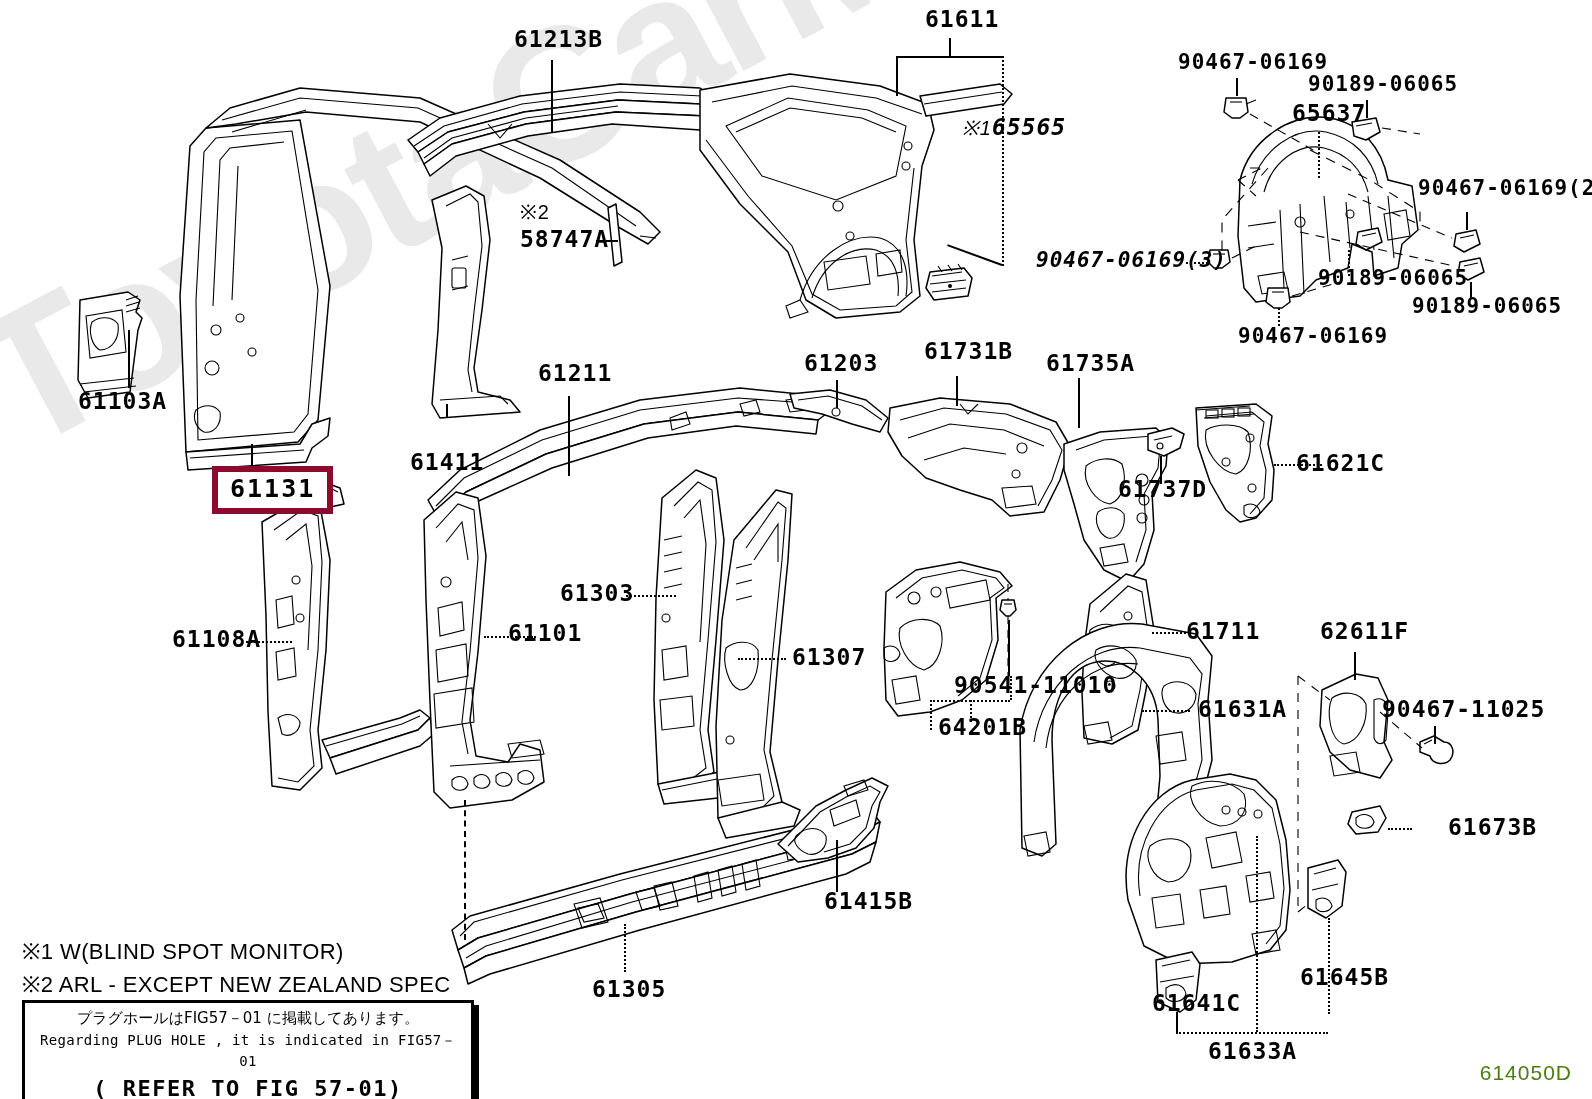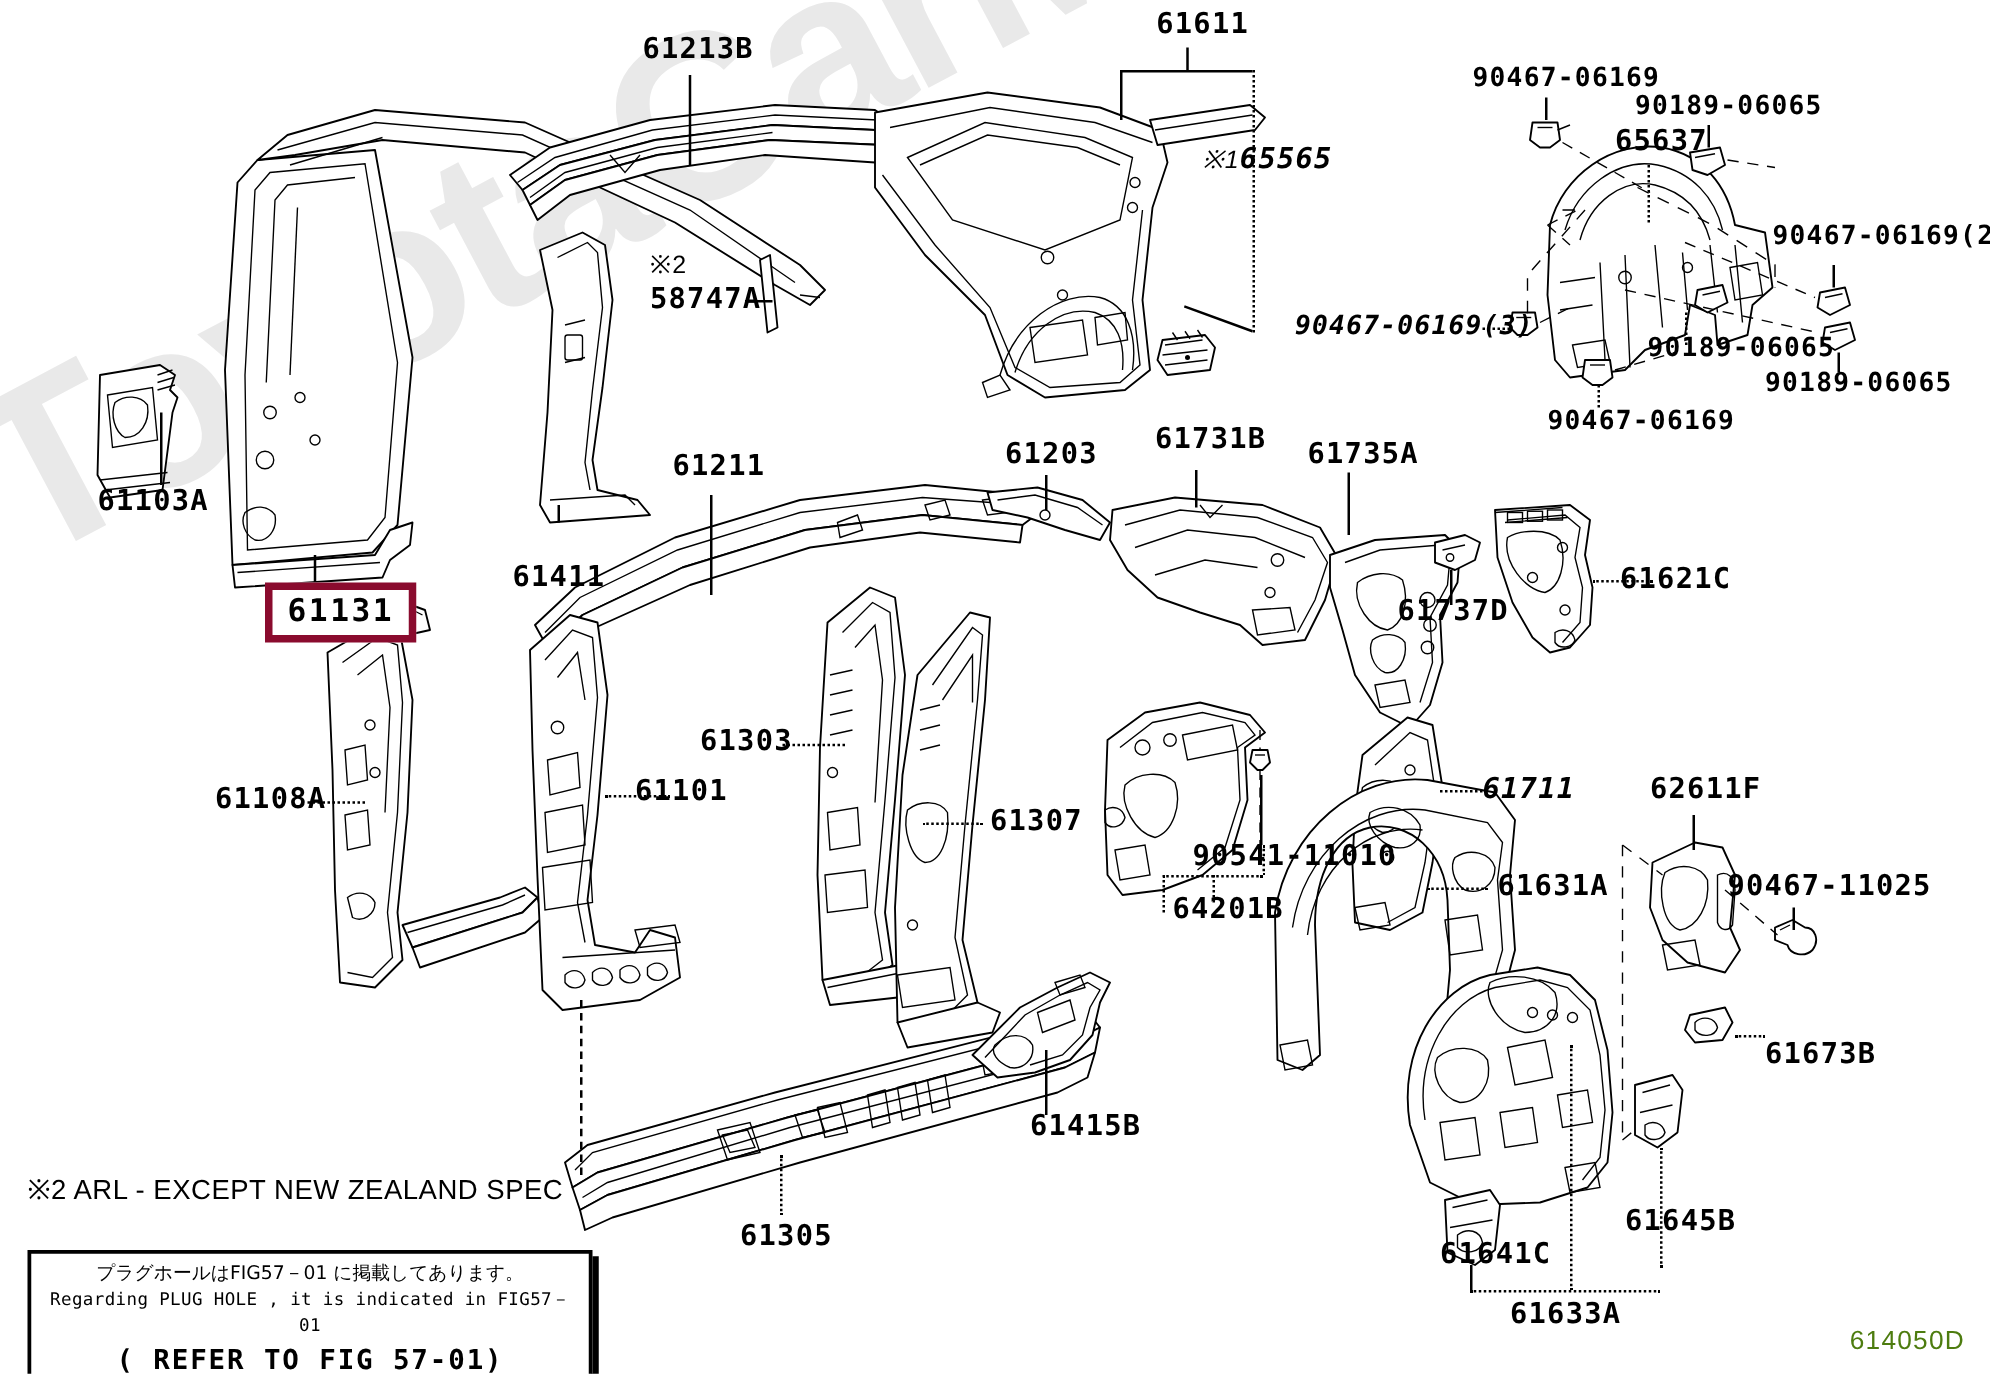--- a/index.html
+++ b/index.html
@@ -519,39 +519,40 @@
   <div class="lbl" style="left:1296px;top:452px;">61621C</div>
 
   <div class="lbl" style="left:172px;top:628px;">61108A</div>
   <div class="lbl" style="left:508px;top:622px;">61101</div>
   <div class="lbl" style="left:560px;top:582px;">61303</div>
   <div class="lbl" style="left:792px;top:646px;">61307</div>
   <div class="lbl" style="left:824px;top:890px;">61415B</div>
   <div class="lbl" style="left:592px;top:978px;">61305</div>
   <div class="lbl" style="left:938px;top:716px;">64201B</div>
   <div class="lbl" style="left:954px;top:674px;">90541-11010</div>
-  <div class="lbl" style="left:1186px;top:620px;font-style:italic;">61711</div>
+  <div class="lbl" style="left:1186px;top:620px;">61711</div>
   <div class="lbl" style="left:1198px;top:698px;">61631A</div>
   <div class="lbl" style="left:1320px;top:620px;">62611F</div>
   <div class="lbl" style="left:1382px;top:698px;">90467-11025</div>
-  <div class="lbl" style="left:1412px;top:816px;margin-top:16px;">61673B</div>
+  <div class="lbl" style="left:1448px;top:816px;">61673B</div>
   <div class="lbl" style="left:1152px;top:992px;">61641C</div>
   <div class="lbl" style="left:1300px;top:966px;">61645B</div>
   <div class="lbl" style="left:1208px;top:1040px;">61633A</div>
 
   <div class="lbl" style="left:1292px;top:102px;">65637</div>
   <div class="lbl sm" style="left:1178px;top:52px;">90467-06169</div>
   <div class="lbl sm" style="left:1308px;top:74px;">90189-06065</div>
   <div class="lbl sm" style="left:1418px;top:178px;">90467-06169(2)</div>
   <div class="lbl sm" style="left:1036px;top:250px;font-style:italic;">90467-06169(3)</div>
   <div class="lbl sm" style="left:1318px;top:268px;">90189-06065</div>
   <div class="lbl sm" style="left:1412px;top:296px;">90189-06065</div>
   <div class="lbl sm" style="left:1238px;top:326px;">90467-06169</div>
 
   <div class="notes">
+    <span class="noteline">※1 W(BLIND SPOT MONITOR)</span>
     <span class="noteline">※2 ARL - EXCEPT NEW ZEALAND SPEC</span>
   </div>
 
   <div class="plugbox">
     <div class="pb1">プラグホールはFIG57－01 に掲載してあります。</div>
     <div class="pb2">Regarding PLUG HOLE , it is indicated in FIG57－01</div>
     <div class="pb3">( REFER TO FIG 57-01)</div>
   </div>
 
   <div class="figno">614050D</div>

